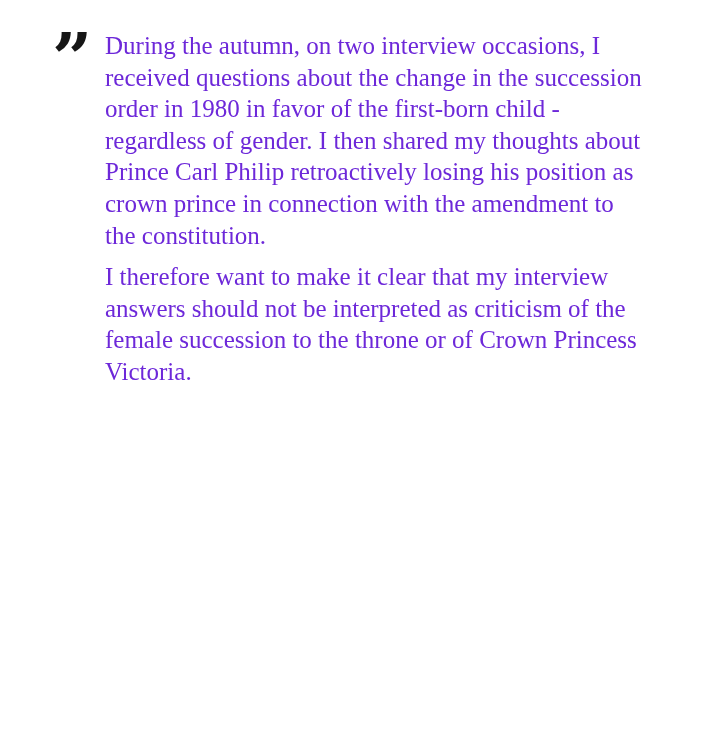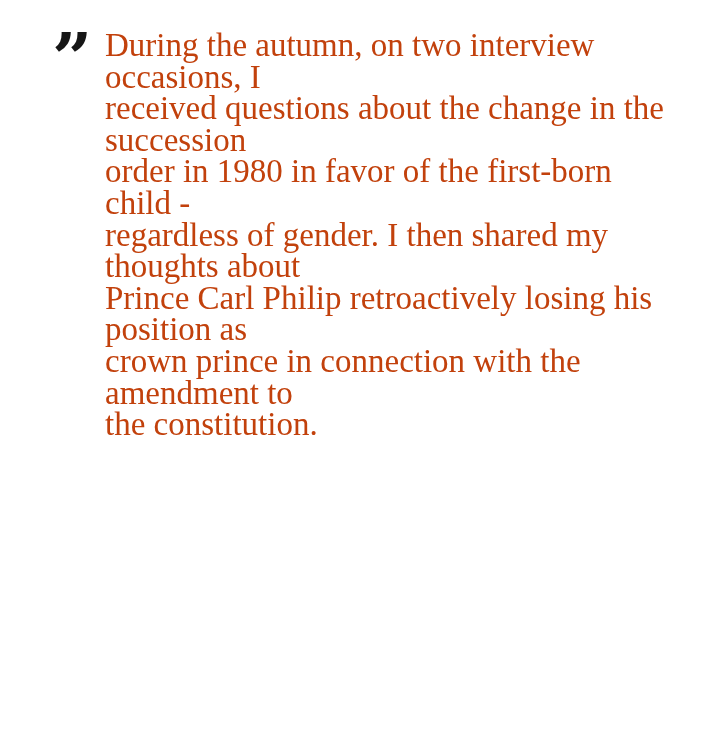--- a/index.html
+++ b/index.html
@@ -32,34 +32,38 @@
     user-select: none;
   }
   .quote-text {
     position: absolute;
     left: 105px;
     top: 30px;
     width: 580px;
   }
   .quote-text p {
     margin: 0 0 10px 0;
-    font-size: 33px;
+    font-size: 25px;
     line-height: 31.6px;
-    color: #c2410c;
+    color: #6d28d9;
     white-space: pre-line;
     letter-spacing: 0;
   }
 </style>
 </head>
 <body>
 
 <div class="quote-block">
   <span class="quote-mark">”</span>
   <div class="quote-text">
     <p>During the autumn, on two interview occasions, I
 received questions about the change in the succession
 order in 1980 in favor of the first-born child -
 regardless of gender. I then shared my thoughts about
 Prince Carl Philip retroactively losing his position as
 crown prince in connection with the amendment to
 the constitution.</p>
+    <p>I therefore want to make it clear that my interview
+answers should not be interpreted as criticism of the
+female succession to the throne or of Crown Princess
+Victoria.</p>
   </div>
 </div>
 
 </body></html>

